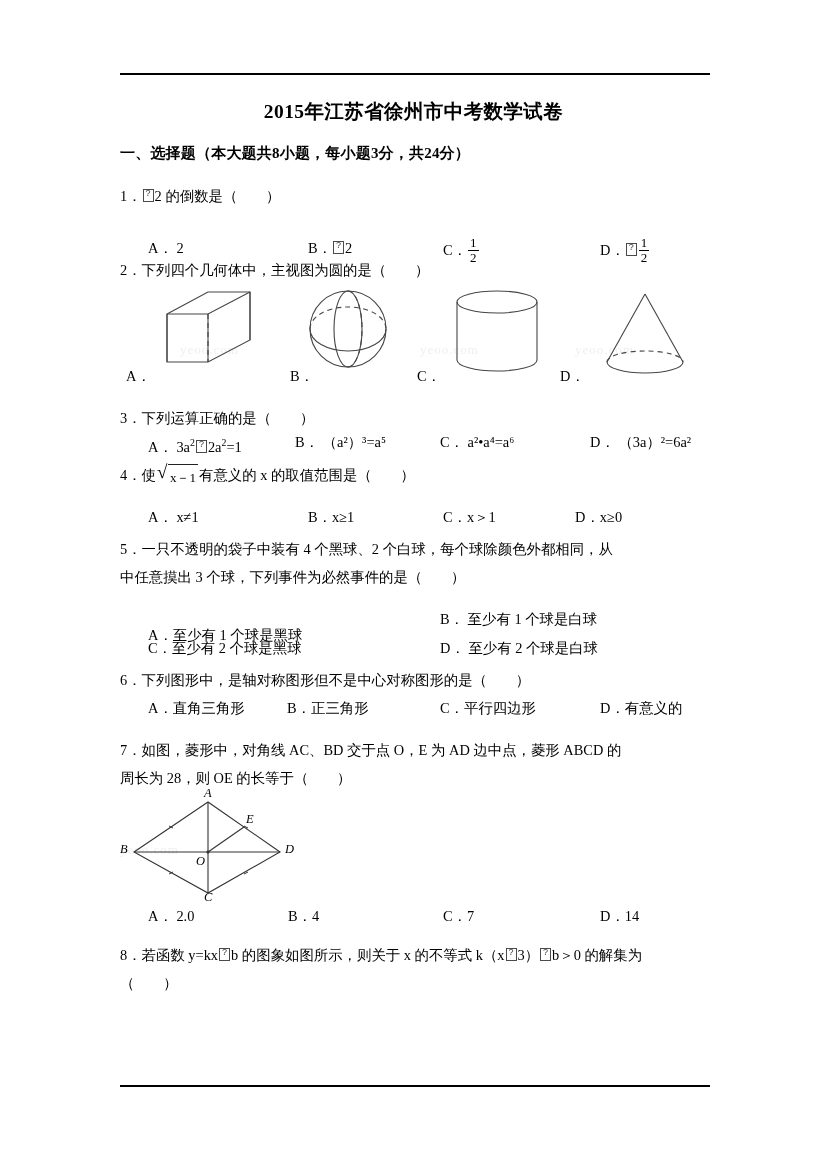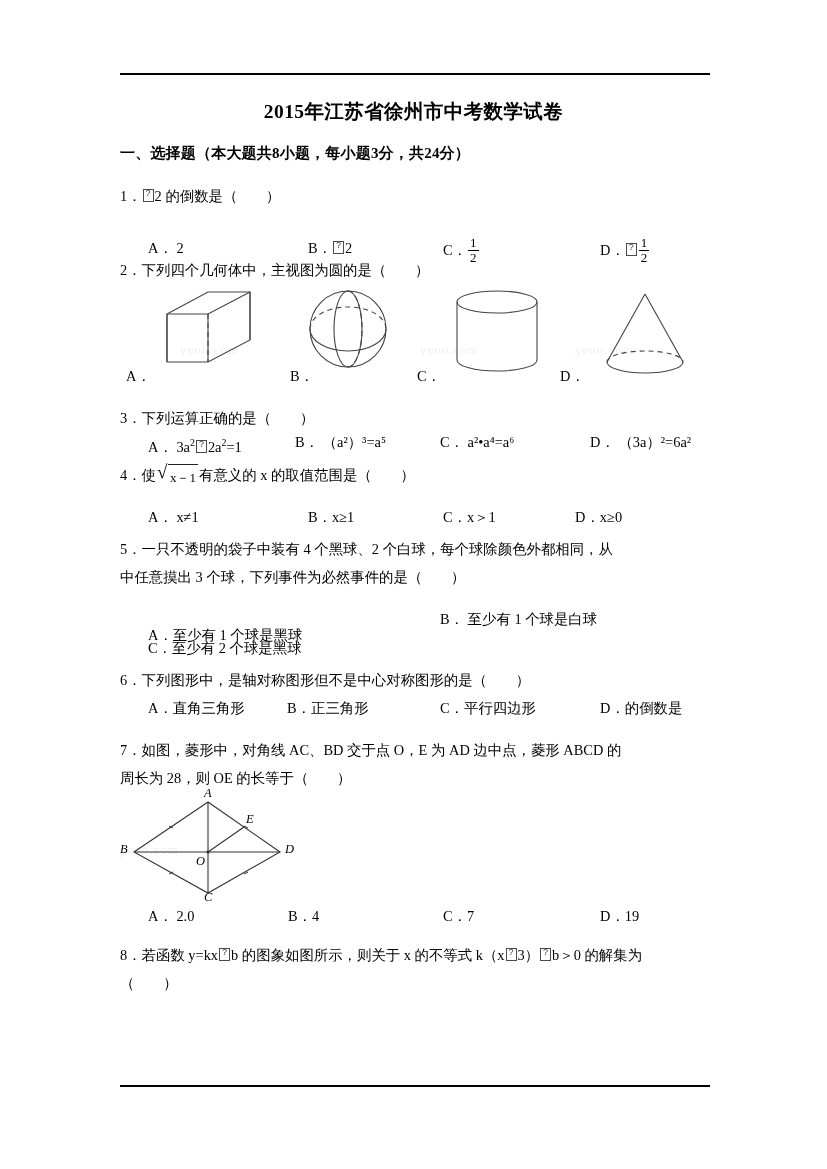--- a/index.html
+++ b/index.html
@@ -280,37 +280,40 @@
   <div class="opts" style="top:607px; height:55px;">
     <span class="opt" style="left:28px; top:16px;">
       <span>A．</span><span>至少有 1 个球是黑球</span>
     </span>
     <span class="opt" style="left:320px; top:0;">
       <span>B．</span>&nbsp;<span>至少有 1 个球是白球</span>
     </span>
     <span class="opt" style="left:28px; top:29px;">
       <span>C．</span><span>至少有 2 个球是黑球</span>
     </span>
+    <span class="opt" style="left:320px; top:29px;">
+      <span>D．</span>&nbsp;<span>至少有 2 个球是白球</span>
+    </span>
   </div>
 
   <div class="q" style="top:668px;">
     <span>6．</span><span>下列图形中，是轴对称图形但不是中心对称图形的是（　　）</span>
   </div>
   <div class="opts" style="top:696px; height:28px;">
     <span class="opt" style="left:28px;">
       <span>A．</span><span>直角三角形</span>
     </span>
     <span class="opt" style="left:167px;">
       <span>B．</span><span>正三角形</span>
     </span>
     <span class="opt" style="left:320px;">
       <span>C．</span><span>平行四边形</span>
     </span>
     <span class="opt" style="left:480px;">
-      <span>D．</span><span>的倒数是</span>
+      <span>D．</span><span>有意义的</span>
     </span>
   </div>
 
   <div class="q" style="top:738px;">
     <span>7．</span><span>如图，菱形中，对角线 AC、BD 交于点 O，E 为 AD 边中点，菱形 ABCD 的</span>
   </div>
   <div class="q" style="top:766px;">
     <span>周长为 28，则 OE 的长等于（　　）</span>
   </div>
 
@@ -350,21 +353,21 @@
     <span class="opt" style="left:28px;">
       <span>A．</span>&nbsp;<span>2.0</span>
     </span>
     <span class="opt" style="left:168px;">
       <span>B．</span><span>4</span>
     </span>
     <span class="opt" style="left:323px;">
       <span>C．</span><span>7</span>
     </span>
     <span class="opt" style="left:480px;">
-      <span>D．</span><span>19</span>
+      <span>D．</span><span>14</span>
     </span>
   </div>
 
   <div class="q" style="top:943px;">
     <span>8．</span><span>若函数 y=kx</span><span class="tofu"></span><span>b 的图象如图所示，则关于 x 的不等式 k（x</span><span class="tofu"></span><span>3）</span><span class="tofu"></span><span>b＞0 的解集为</span>
   </div>
   <div class="q" style="top:971px;">
     <span>（　　）</span>
   </div>
 

